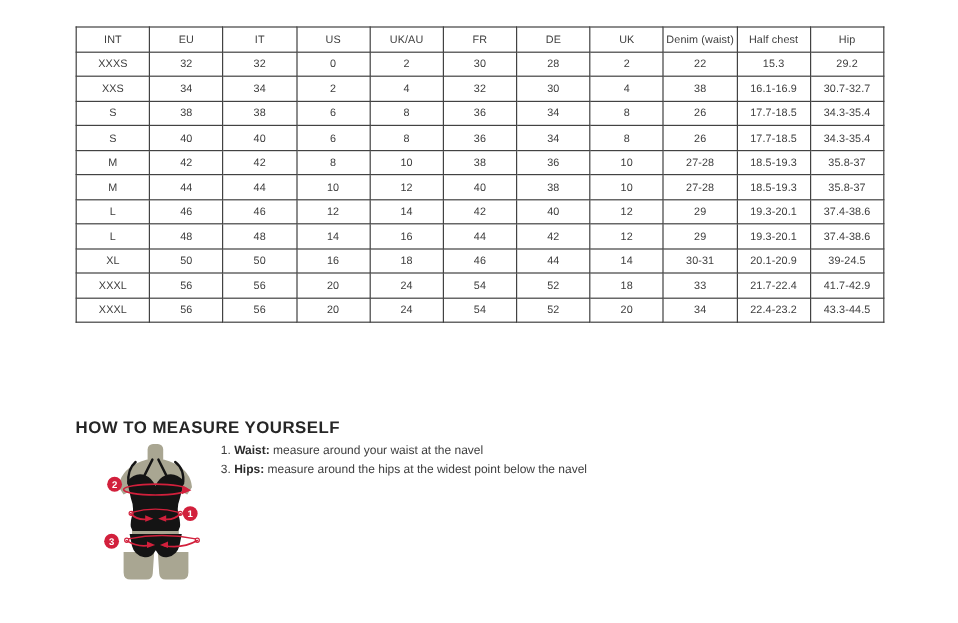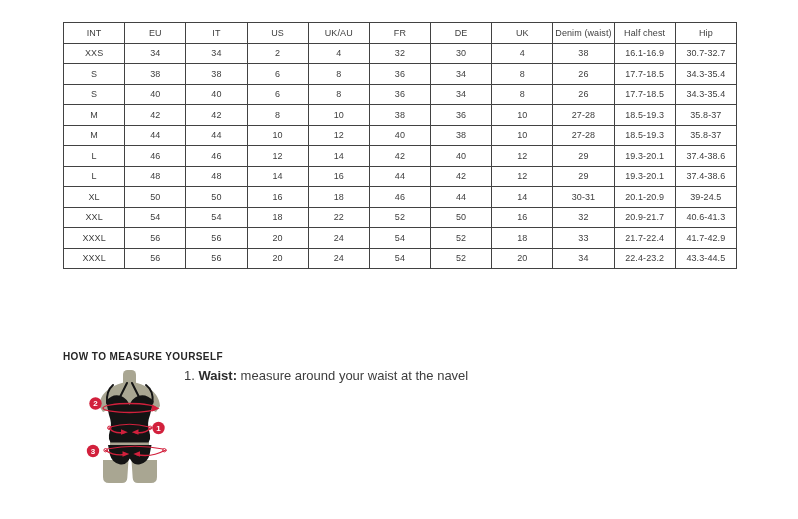--- a/index.html
+++ b/index.html
@@ -17,26 +17,26 @@
     height:20.5px;
     text-align:center; vertical-align:middle;
     font-size:9px; font-weight:400; color:#3d3d3d;
     padding:0; letter-spacing:0.1px;
     white-space:nowrap; overflow:hidden;
   }
 
   
   .measure-heading {
     position:absolute; left:63px; top:351px;
-    font-size:10px; font-weight:700; color:#262626;
+    font-size:14px; font-weight:700; color:#262626;
     letter-spacing:0.4px; line-height:11px;
   }
   .steps {
     position:absolute; left:184px; top:368px;
-    font-size:13px; color:#3d3d3d;
+    font-size:10px; color:#3d3d3d;
   }
   .step { line-height:15.5px; white-space:nowrap; }
   .step b { font-weight:700; color:#2b2b2b; }
 
   .figure-wrap { position:absolute; left:80px; top:365px; width:110px; height:125px; }
   .figure-wrap svg { display:block; }
 </style>
 </head>
 <body>
 
@@ -53,20 +53,33 @@
           <th>FR</th>
           <th>DE</th>
           <th>UK</th>
           <th>Denim (waist)</th>
           <th>Half chest</th>
           <th>Hip</th>
         </tr>
     </thead>
     <tbody>
         <tr>
+          <td>XXXS</td>
+          <td>32</td>
+          <td>32</td>
+          <td>0</td>
+          <td>2</td>
+          <td>30</td>
+          <td>28</td>
+          <td>2</td>
+          <td>22</td>
+          <td>15.3</td>
+          <td>29.2</td>
+        </tr>
+        <tr>
           <td>XXS</td>
           <td>34</td>
           <td>34</td>
           <td>2</td>
           <td>4</td>
           <td>32</td>
           <td>30</td>
           <td>4</td>
           <td>38</td>
           <td>16.1-16.9</td>
@@ -155,33 +168,20 @@
           <td>50</td>
           <td>50</td>
           <td>16</td>
           <td>18</td>
           <td>46</td>
           <td>44</td>
           <td>14</td>
           <td>30-31</td>
           <td>20.1-20.9</td>
           <td>39-24.5</td>
-        </tr>
-        <tr>
-          <td>XXL</td>
-          <td>54</td>
-          <td>54</td>
-          <td>18</td>
-          <td>22</td>
-          <td>52</td>
-          <td>50</td>
-          <td>16</td>
-          <td>32</td>
-          <td>20.9-21.7</td>
-          <td>40.6-41.3</td>
         </tr>
         <tr>
           <td>XXXL</td>
           <td>56</td>
           <td>56</td>
           <td>20</td>
           <td>24</td>
           <td>54</td>
           <td>52</td>
           <td>18</td>
@@ -202,20 +202,21 @@
           <td>22.4-23.2</td>
           <td>43.3-44.5</td>
         </tr>
       </tbody>
   </table>
 
   <div class="measure-heading">HOW TO MEASURE YOURSELF</div>
 
   <div class="steps">
       <div class="step"><span>1.</span> <b>Waist:</b><span> measure around your waist at the navel</span></div>
+      <div class="step"><span>3.</span> <b>Hips:</b><span> measure around the hips at the widest point below the navel</span></div>
     </div>
 
   <div class="figure-wrap">
     <svg width="110" height="125" viewBox="0 0 110 125">
 
       <g>
         <rect x="43" y="5" width="13" height="17" rx="4.5" fill="#a9a692"></rect>
         <path d="M19,41 Q20,28 34,21 Q42,17 49.5,17 Q57,17 65,21 Q79,28 80,41 L76,47 Q63,40 49.5,40 Q36,40 23,47 Z" fill="#a9a692"></path>
         <rect x="30" y="72" width="39" height="9" fill="#a9a692"></rect>
         <path d="M23,95 L23,112 Q23,118 29,118 L42,118 Q47,118 47.3,113 L48.5,95 Z" fill="#a9a692"></path>

